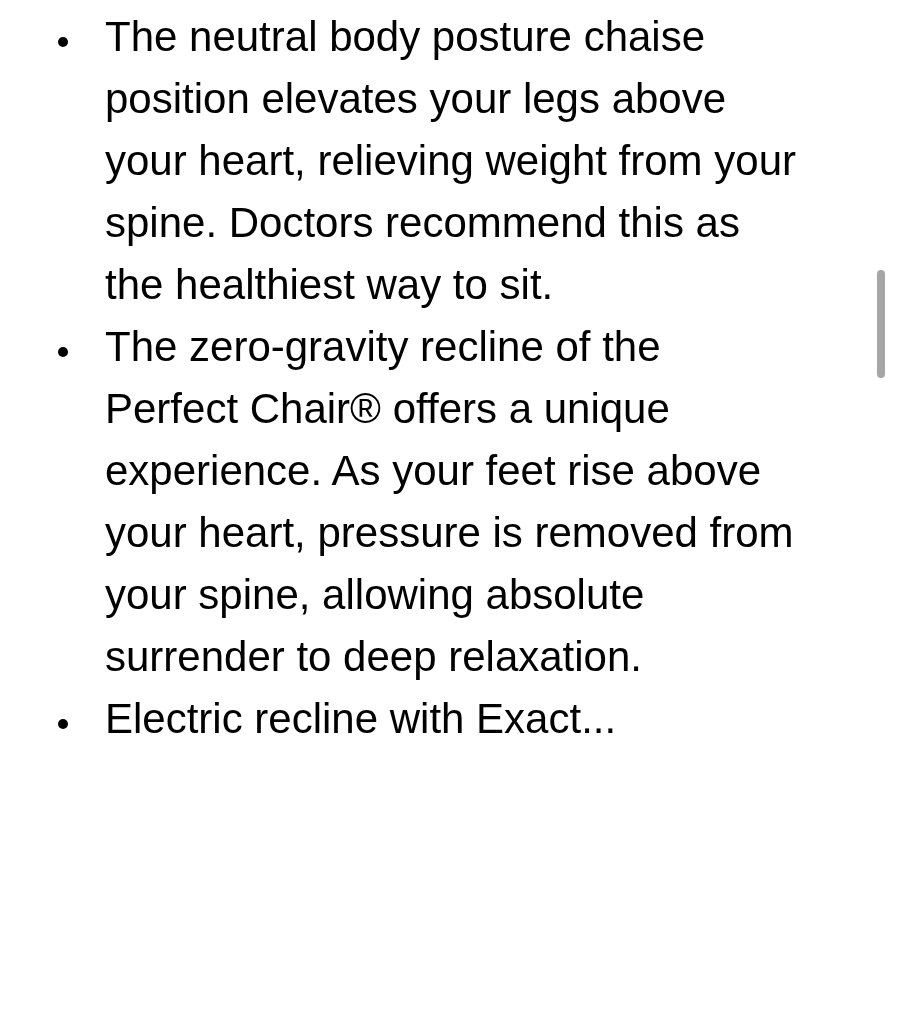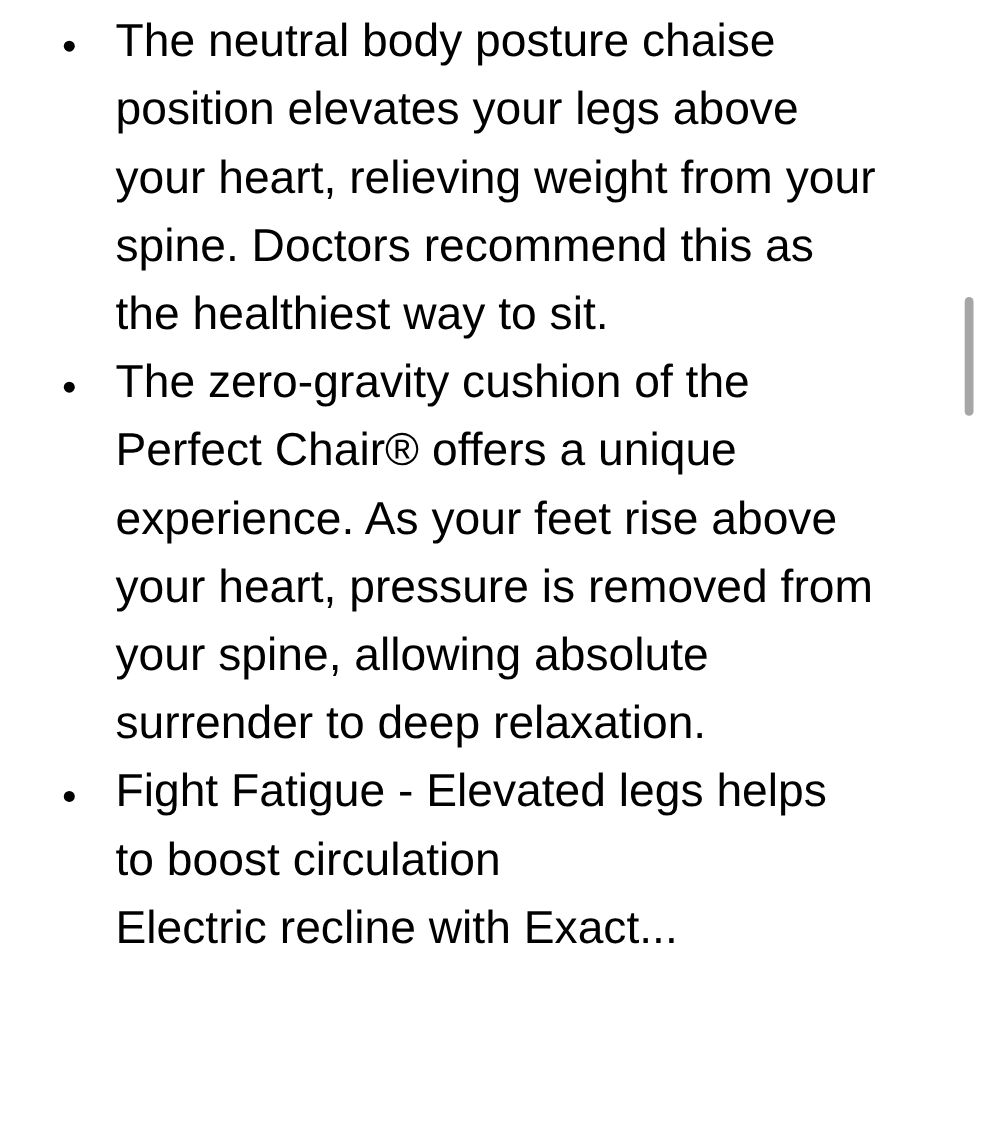--- a/index.html
+++ b/index.html
@@ -60,31 +60,29 @@
     <li>
       <span class="marker"></span>
       <span class="txt">The neutral body posture chaise
 position elevates your legs above
 your heart, relieving weight from your
 spine. Doctors recommend this as
 the healthiest way to sit.</span>
     </li>
     <li>
       <span class="marker"></span>
-      <span class="txt">The zero-gravity cushion of the
+      <span class="txt">The zero-gravity recline of the
 Perfect Chair® offers a unique
 experience. As your feet rise above
 your heart, pressure is removed from
 your spine, allowing absolute
 surrender to deep relaxation.</span>
     </li>
     <li>
       <span class="marker"></span>
-      <span class="txt">Fight Fatigue - Elevated legs helps
-to boost circulation</span>
     </li>
     <li>
 
       <span class="txt">Electric recline with Exact...</span>
     </li>
   </ul>
 
   <div class="scroll-thumb"></div>
 
 </div>

